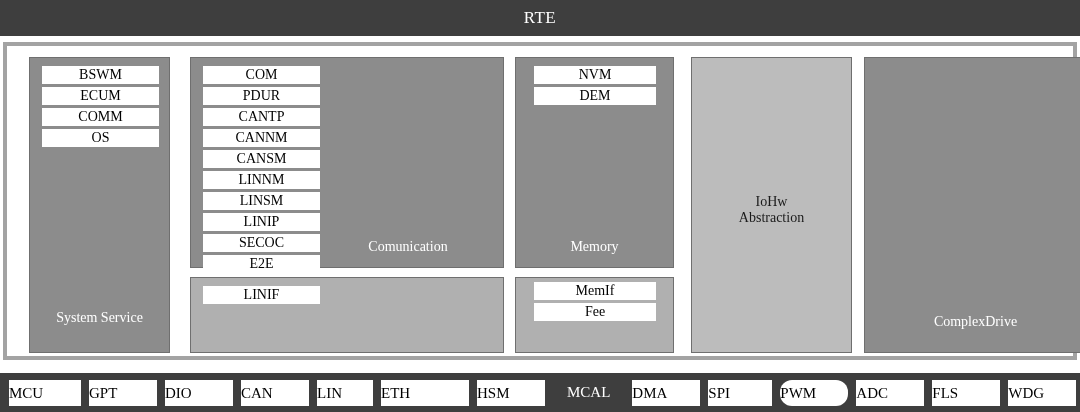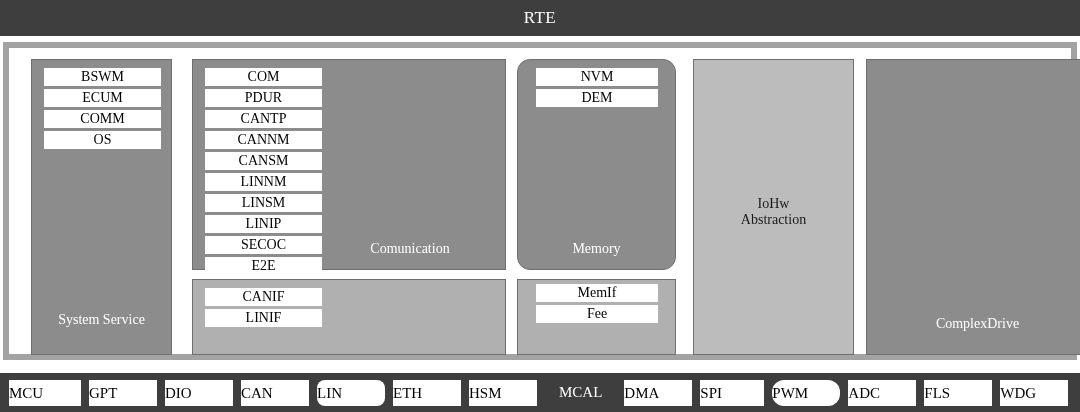--- a/index.html
+++ b/index.html
@@ -15,21 +15,21 @@
   .rte-bar{
     position:absolute;left:0;top:0;width:1080px;height:36px;
     background:#3e3e3e;color:#ffffff;
     display:flex;align-items:center;justify-content:center;
     font-size:17px;letter-spacing:.4px;
   }
 
   
   .bsw-container{
     position:absolute;left:3px;top:42px;width:1074px;height:318px;
-    background:#ffffff;border:6px solid #a3a3a3;box-sizing:border-box;
+    background:#ffffff;border:4px solid #a3a3a3;box-sizing:border-box;
   }
 
   
   .block{
     position:absolute;box-sizing:border-box;
     border:1px solid #6f6f6f;
   }
   .block.dark{background:#8c8c8c;}
   .block.light{background:#b0b0b0;}
   .block.lighter{background:#bcbcbc;}
@@ -55,21 +55,21 @@
   #sys-chips{left:12px;top:8px;width:117px;}
   #sys-label{bottom:26px;}
 
   #communication{left:183px;top:11px;width:314px;height:211px;}
   #com-chips{left:12px;top:8px;width:117px;}
   #com-label{bottom:12px;left:120px;width:194px;}
 
   #com-if{left:183px;top:231px;width:314px;height:76px;}
   #comif-chips{left:12px;top:8px;width:117px;}
 
-  #memory{left:508px;top:11px;width:159px;height:211px;border-radius:13px;}
+  #memory{left:508px;top:11px;width:159px;height:211px;}
   #mem-chips{left:18px;top:8px;width:122px;}
   #mem-label{bottom:12px;}
 
   #mem-if{left:508px;top:231px;width:159px;height:76px;}
   #memif-chips{left:18px;top:4px;width:122px;}
 
   #iohw{left:684px;top:11px;width:161px;height:296px;}
   #iohw-label{top:136px;}
 
   #complexdrive{left:857px;top:11px;width:223px;height:296px;}
@@ -128,21 +128,20 @@
         <div class="chip">LINSM</div>
         <div class="chip">LINIP</div>
         <div class="chip">SECOC</div>
         <div class="chip">E2E</div>
       </div>
       <div class="block-label label-white" id="com-label">Comunication</div>
     </div>
 
     <div class="block light" id="com-if">
       <div class="chip-col" id="comif-chips">
-        <div class="chip">CANIF</div>
         <div class="chip">LINIF</div>
       </div>
     </div>
 
     <div class="block dark" id="memory">
       <div class="chip-col" id="mem-chips">
         <div class="chip">NVM</div>
         <div class="chip">DEM</div>
       </div>
       <div class="block-label label-white" id="mem-label">Memory</div>
@@ -166,22 +165,22 @@
       <div class="block-label label-white" id="cd-label">ComplexDrive</div>
     </div>
 
   </div>
 
   <div class="mcal-bar">
     <div class="mcal-chip" style="width:72px;">MCU</div>
     <div class="mcal-chip" style="width:68px;">GPT</div>
     <div class="mcal-chip" style="width:68px;">DIO</div>
     <div class="mcal-chip" style="width:68px;">CAN</div>
-    <div class="mcal-chip" style="width:68px;border-radius:8px;">LIN</div>
-    <div class="mcal-chip" style="width:68px;">ETH</div>
+    <div class="mcal-chip" style="width:56px;">LIN</div>
+    <div class="mcal-chip" style="width:88px;">ETH</div>
     <div class="mcal-chip" style="width:68px;">HSM</div>
     <div class="mcal-title">MCAL</div>
     <div class="mcal-chip" style="width:68px;">DMA</div>
     <div class="mcal-chip" style="width:64px;">SPI</div>
     <div class="mcal-chip" style="width:68px;border-radius:12px;">PWM</div>
     <div class="mcal-chip" style="width:68px;">ADC</div>
     <div class="mcal-chip" style="width:68px;">FLS</div>
     <div class="mcal-chip" style="width:68px;">WDG</div>
   </div>
 

